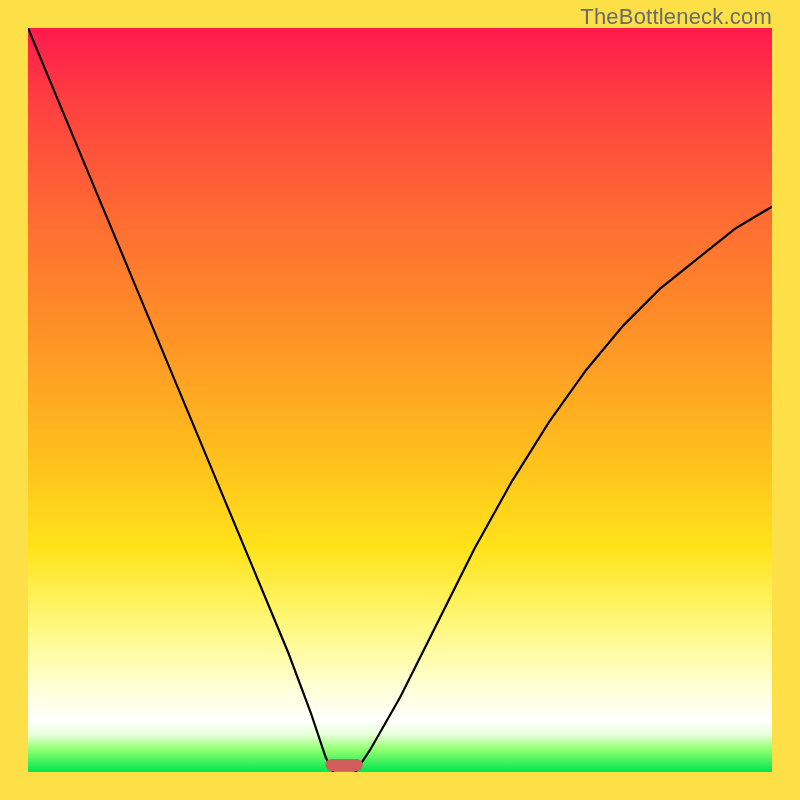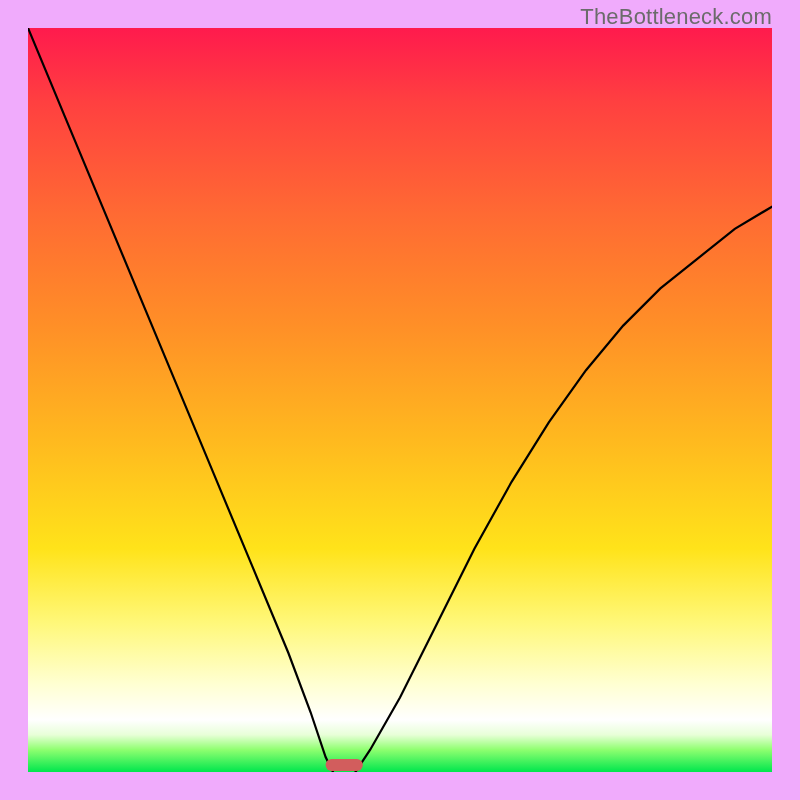--- a/index.html
+++ b/index.html
@@ -10,21 +10,21 @@
     overflow: hidden;
     background: #000;
     font-family: Arial, Helvetica, sans-serif;
   }
   .frame {
     position: absolute;
     top: 0;
     left: 0;
     width: 800px;
     height: 800px;
-    background: #f0abfc;
+    background: #fde047;
   }
   .plot-area {
     position: absolute;
     top: 28px;
     left: 28px;
     width: 744px;
     height: 744px;
     
     background: linear-gradient(
       to bottom,

